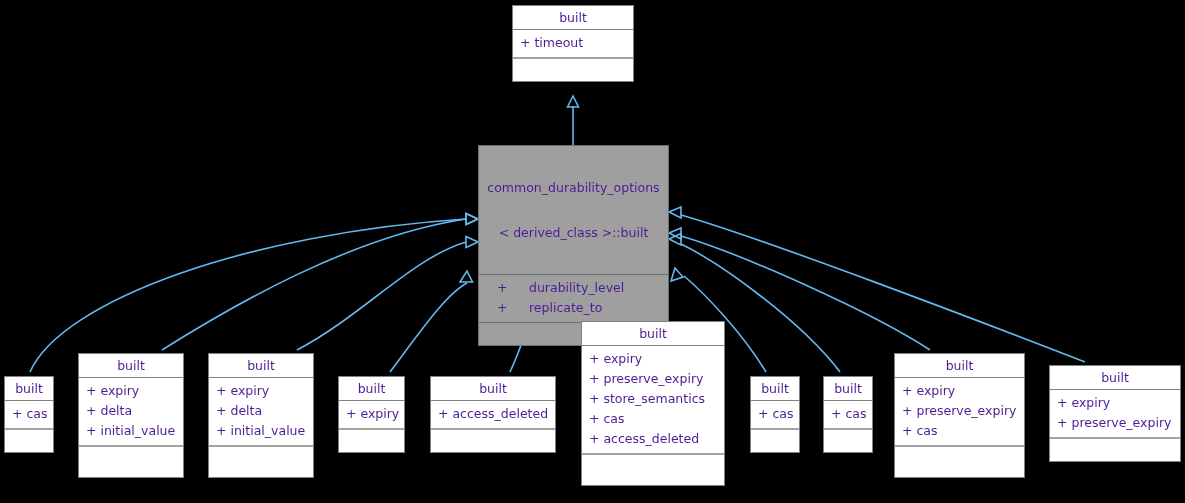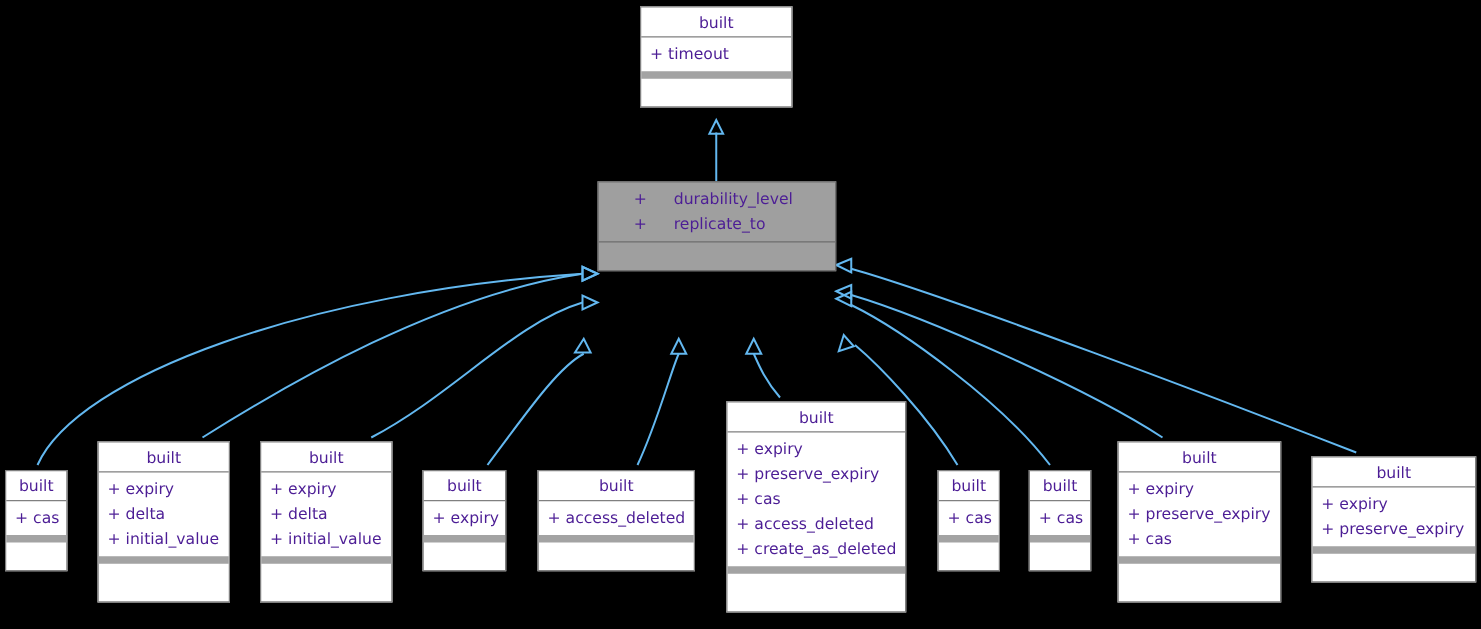--- a/index.html
+++ b/index.html
@@ -44,33 +44,33 @@
     line-height: 15px;
     padding: 4px 6px 4px 6px;
     border-bottom: 1px solid #808080;
     white-space: pre;
   }
   .uml-node.highlight .node-title {
     border-bottom: 1px solid #6e6e6e;
   }
   .node-attrs {
     padding: 3px 0 4px 0;
-    border-bottom: 6px solid #a3a3a3;
+    border-bottom: 2px solid #a3a3a3;
   }
   .uml-node.highlight .node-attrs {
     border-bottom: 1px solid #6e6e6e;
   }
   .attr-row {
     font-size: 12.5px;
     line-height: 20px;
     padding: 0 7px;
     white-space: pre;
   }
   .uml-node.highlight .attr-row {
-    padding-left: 28px;
+    padding-left: 18px;
   }
   .uml-node.highlight .attr-row .attr-sign {
     display: inline-block;
     width: 32px;
   }
   .node-ops {
     min-height: 22px;
   }
   .node-ops.tall { min-height: 30px; }
 </style>
@@ -131,20 +131,24 @@
 
   <div class="uml-node" style="left:512px; top:5px; width:122px;">
     <div class="node-title">built</div>
     <div class="node-attrs">
       <div class="attr-row">+ timeout</div>
     </div>
     <div class="node-ops"></div>
   </div>
 
   <div class="uml-node highlight" style="left:478px; top:145px; width:191px;">
+    <div class="node-title">
+      <div>common_durability_options</div>
+      <div>&lt; derived_class &gt;::built</div>
+    </div>
     <div class="node-attrs">
       <div class="attr-row"><span class="attr-sign">+</span><span>durability_level</span></div>
       <div class="attr-row"><span class="attr-sign">+</span><span>replicate_to</span></div>
     </div>
     <div class="node-ops"></div>
   </div>
 
   <div class="uml-node" style="left:4px; top:376px; width:50px;">
     <div class="node-title">built</div>
     <div class="node-attrs">
@@ -187,23 +191,23 @@
       <div class="attr-row">+ access_deleted</div>
     </div>
     <div class="node-ops"></div>
   </div>
 
   <div class="uml-node" style="left:581px; top:321px; width:144px;">
     <div class="node-title">built</div>
     <div class="node-attrs">
       <div class="attr-row">+ expiry</div>
       <div class="attr-row">+ preserve_expiry</div>
+      <div class="attr-row">+ store_semantics</div>
       <div class="attr-row">+ cas</div>
       <div class="attr-row">+ access_deleted</div>
-      <div class="attr-row">+ create_as_deleted</div>
     </div>
     <div class="node-ops tall"></div>
   </div>
 
   <div class="uml-node" style="left:750px; top:376px; width:50px;">
     <div class="node-title">built</div>
     <div class="node-attrs">
       <div class="attr-row">+ cas</div>
     </div>
     <div class="node-ops"></div>

